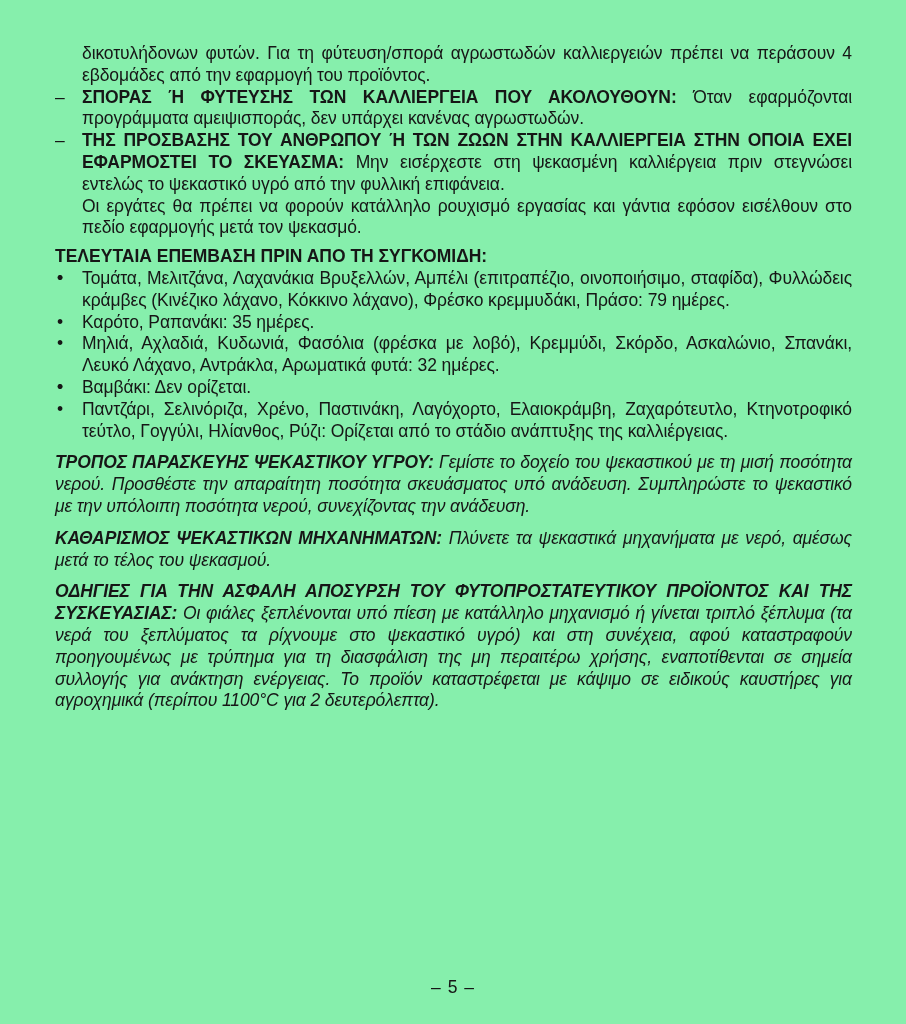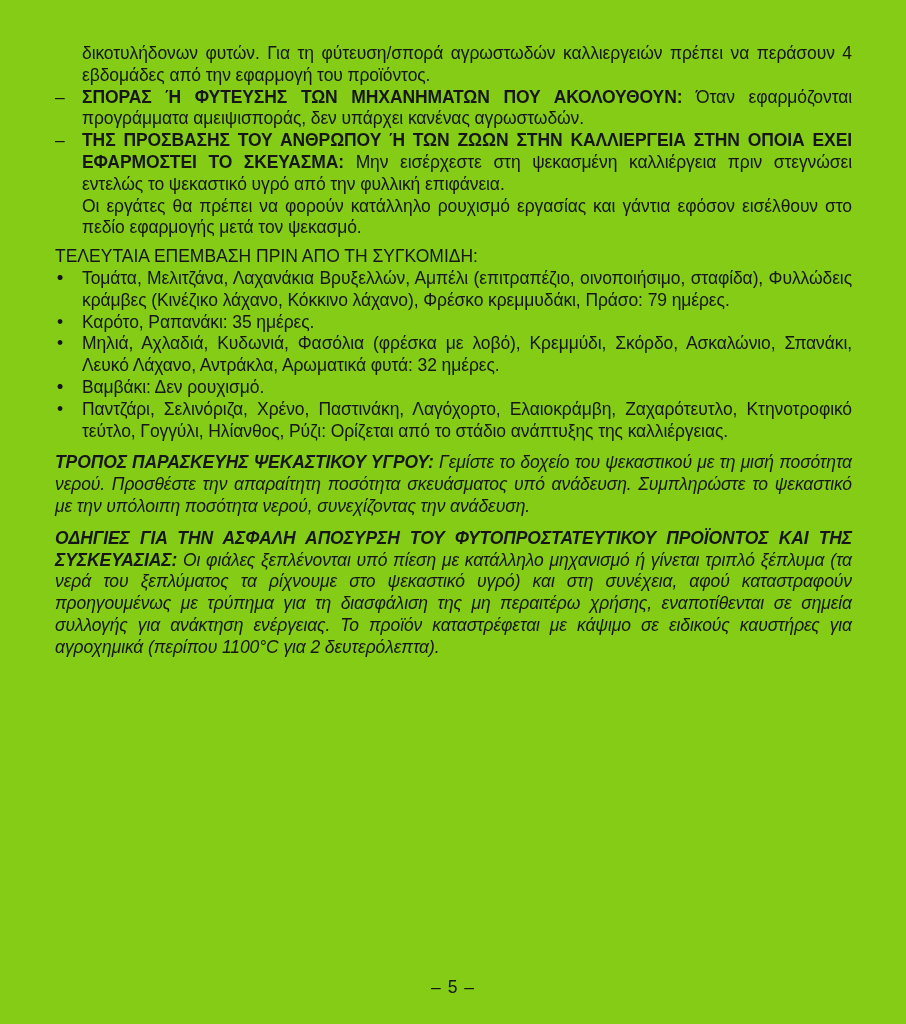--- a/index.html
+++ b/index.html
@@ -6,21 +6,21 @@
   html, body { background: #e8e8e8; }
   body {
     width: 906px; height: 1024px;
     font-family: "Liberation Sans", sans-serif;
     color: #161616;
     -webkit-font-smoothing: antialiased;
   }
   .page {
     position: relative;
     width: 906px; height: 1024px;
-    background: #84cc16;
+    background: #86efac;
     overflow: hidden;
   }
   .content {
     position: absolute;
     left: 55px; top: 43px;
     width: 797px;
   }
   .para {
     font-size: 17.5px;
     line-height: 21.8px;
@@ -33,21 +33,21 @@
   }
   .hang > .marker {
     position: absolute;
     left: 0; top: 0;
     width: 27px;
     text-align: left;
   }
   .hang > .marker.bullet { left: 2px; }
   .bold { font-weight: bold; }
   .sec-heading {
-    font-weight: normal;
+    font-weight: bold;
     font-size: 17.5px;
     line-height: 21.8px;
     margin-top: 7px;
   }
   .sec-para { margin-top: 10px; font-style: italic; }
   .footer {
     position: absolute;
     left: 0; width: 906px; top: 977px;
     text-align: center;
     font-size: 17.5px;
@@ -57,21 +57,21 @@
 </head>
 <body>
 
 <div class="page">
   <div class="content">
 
     <p class="para hang"><span>δικοτυλήδονων φυτών. Για τη φύτευση/σπορά αγρωστωδών καλλιεργειών πρέπει να περάσουν 4 εβδομάδες από την εφαρμογή του προϊόντος.</span></p>
 
     <div class="para hang">
       <span class="marker">–</span>
-      <span class="bold">ΣΠΟΡΑΣ Ή ΦΥΤΕΥΣΗΣ ΤΩΝ ΜΗΧΑΝΗΜΑΤΩΝ ΠΟΥ ΑΚΟΛΟΥΘΟΥΝ:</span>
+      <span class="bold">ΣΠΟΡΑΣ Ή ΦΥΤΕΥΣΗΣ ΤΩΝ ΚΑΛΛΙΕΡΓΕΙΑ ΠΟΥ ΑΚΟΛΟΥΘΟΥΝ:</span>
       <span>Όταν εφαρμόζονται προγράμματα αμειψισποράς, δεν υπάρχει κανένας αγρωστωδών.</span>
     </div>
 
     <div class="para hang">
       <span class="marker">–</span>
       <span class="bold">ΤΗΣ ΠΡΟΣΒΑΣΗΣ ΤΟΥ ΑΝΘΡΩΠΟΥ Ή ΤΩΝ ΖΩΩΝ ΣΤΗΝ ΚΑΛΛΙΕΡΓΕΙΑ ΣΤΗΝ ΟΠΟΙΑ ΕΧΕΙ ΕΦΑΡΜΟΣΤΕΙ ΤΟ ΣΚΕΥΑΣΜΑ:</span>
       <span>Μην εισέρχεστε στη ψεκασμένη καλλιέργεια πριν στεγνώσει εντελώς το ψεκαστικό υγρό από την φυλλική επιφάνεια.</span>
       <p class="para">Οι εργάτες θα πρέπει να φορούν κατάλληλο ρουχισμό εργασίας και γάντια εφόσον εισέλθουν στο πεδίο εφαρμογής μετά τον ψεκασμό.</p>
     </div>
 
@@ -90,28 +90,29 @@
     </div>
     <div class="para hang">
       <span class="marker bullet">•</span>
       <span>Μηλιά, Αχλαδιά, Κυδωνιά, Φασόλια (φρέσκα με λοβό), Κρεμμύδι, Σκόρδο, Ασκαλώνιο, Σπανάκι, Λευκό Λάχανο, Αντράκλα, Αρωματικά φυτά: 32 ημέρες.</span>
     </div>
     <div class="para hang">
       <span class="marker bullet">•</span>
     </div>
     <div class="para hang">
       <span class="marker bullet">•</span>
-      <span>Βαμβάκι: Δεν ρουχισμό.</span>
+      <span>Βαμβάκι: Δεν ορίζεται.</span>
     </div>
     <div class="para hang">
       <span class="marker bullet">•</span>
       <span>Παντζάρι, Σελινόριζα, Χρένο, Παστινάκη, Λαγόχορτο, Ελαιοκράμβη, Ζαχαρότευτλο, Κτηνοτροφικό τεύτλο, Γογγύλι, Ηλίανθος, Ρύζι: Ορίζεται από το στάδιο ανάπτυξης της καλλιέργειας.</span>
     </div>
 
     <p class="para sec-para"><span class="bold">ΤΡΟΠΟΣ ΠΑΡΑΣΚΕΥΗΣ ΨΕΚΑΣΤΙΚΟΥ ΥΓΡΟΥ:</span> <span>Γεμίστε το δοχείο του ψεκαστικού με τη μισή ποσότητα νερού. Προσθέστε την απαραίτητη ποσότητα σκευάσματος υπό ανάδευση. Συμπληρώστε το ψεκαστικό με την υπόλοιπη ποσότητα νερού, συνεχίζοντας την ανάδευση.</span></p>
 
+    <p class="para sec-para"><span class="bold">ΚΑΘΑΡΙΣΜΟΣ ΨΕΚΑΣΤΙΚΩΝ ΜΗΧΑΝΗΜΑΤΩΝ:</span> <span>Πλύνετε τα ψεκαστικά μηχανήματα με νερό, αμέσως μετά το τέλος του ψεκασμού.</span></p>
 
     <p class="para sec-para"><span class="bold">ΟΔΗΓΙΕΣ ΓΙΑ ΤΗΝ ΑΣΦΑΛΗ ΑΠΟΣΥΡΣΗ ΤΟΥ ΦΥΤΟΠΡΟΣΤΑΤΕΥΤΙΚΟΥ ΠΡΟΪΟΝΤΟΣ ΚΑΙ ΤΗΣ ΣΥΣΚΕΥΑΣΙΑΣ:</span> <span>Οι φιάλες ξεπλένονται υπό πίεση με κατάλληλο μηχανισμό ή γίνεται τριπλό ξέπλυμα (τα νερά του ξεπλύματος τα ρίχνουμε στο ψεκαστικό υγρό) και στη συνέχεια, αφού καταστραφούν προηγουμένως με τρύπημα για τη διασφάλιση της μη περαιτέρω χρήσης, εναποτίθενται σε σημεία συλλογής για ανάκτηση ενέργειας. Το προϊόν καταστρέφεται με κάψιμο σε ειδικούς καυστήρες για αγροχημικά (περίπου 1100°C για 2 δευτερόλεπτα).</span></p>
 
   </div>
 
   <div class="footer">– 5 –</div>
 </div>
 
 </body></html>

